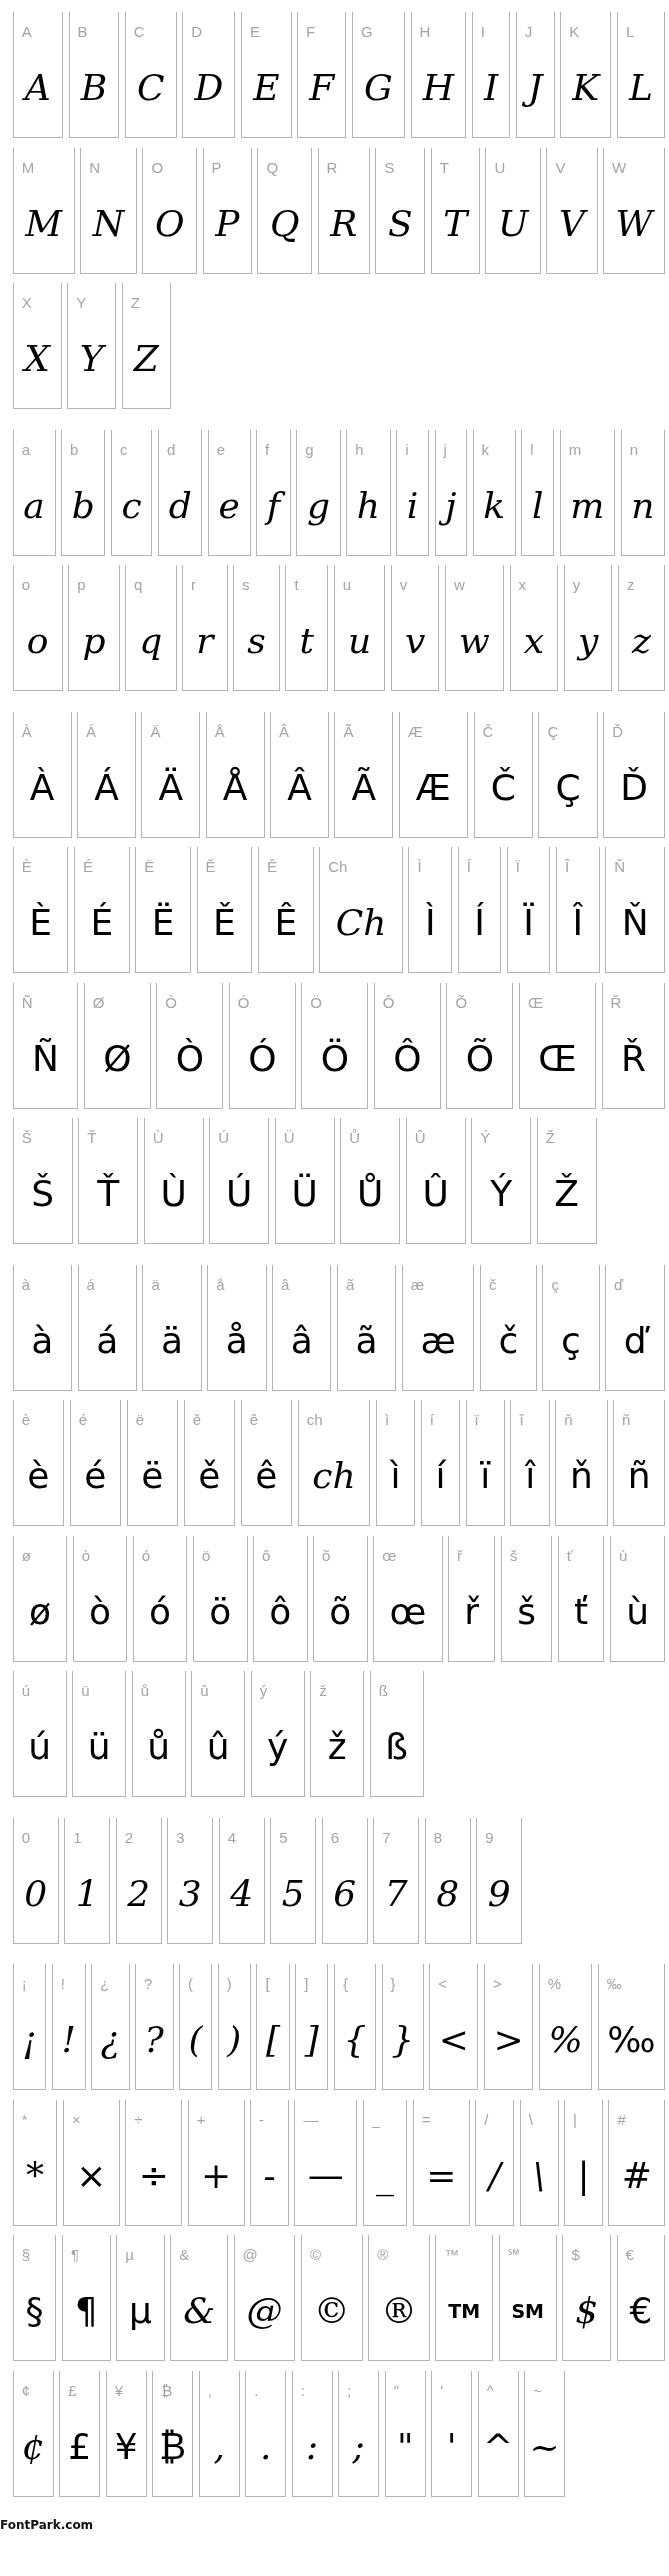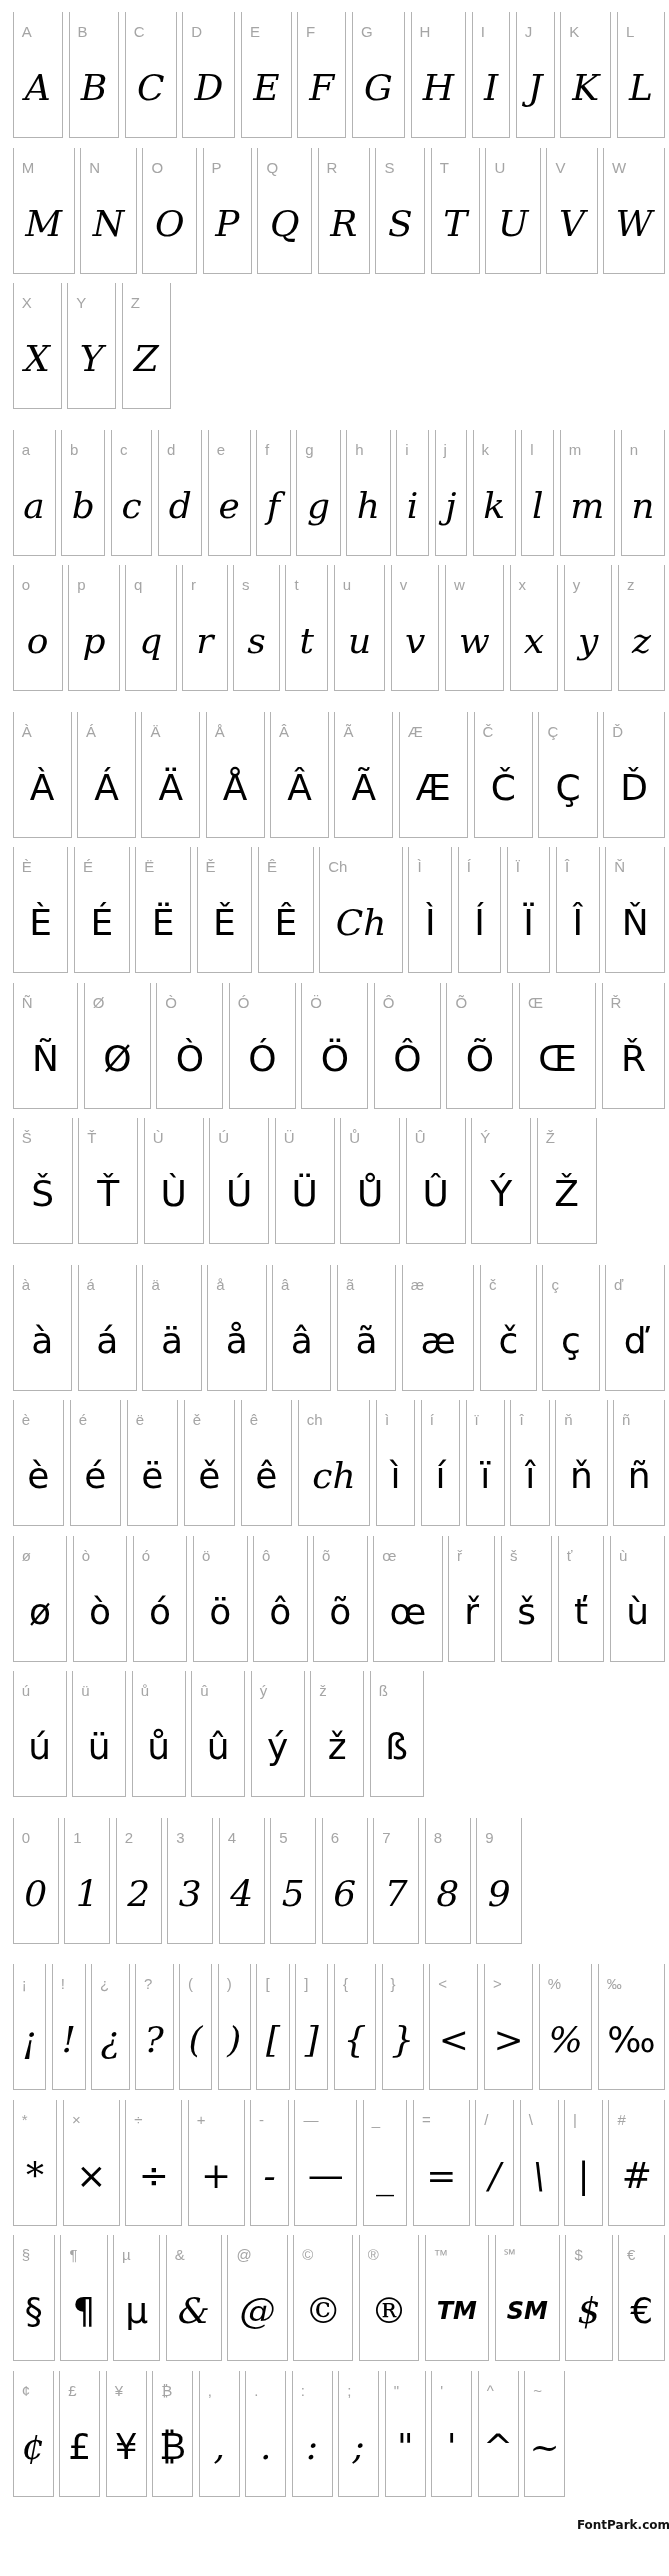--- a/index.html
+++ b/index.html
@@ -37,29 +37,29 @@
   }
   .cell-glyph{
     margin:auto 0;
     font-size:36px;
     line-height:1;
     color:var(--glyph);
     white-space:nowrap;
   }
   .cell-glyph.script{font-family:"DejaVu Serif",serif;font-style:italic;}
   .cell-glyph.sans{font-family:"DejaVu Sans",sans-serif;}
-  .cell-glyph.small{font-size:24px;font-weight:bold;font-style:italic;}
+  .cell-glyph.small{font-size:19px;font-weight:bold;}
   
   .g0 .r2 .cell{flex:0 0 49px;}
   .g2 .r3 .cell{flex:0 0 60px;}
   .g3 .r3 .cell{flex:0 0 54px;}
   .g4 .r0 .cell{flex:0 0 46px;}
   .g5 .r3 .cell{flex:0 0 41px;}
   .footer{
-    text-align:right;
+    text-align:left;
     font-family:"DejaVu Sans",sans-serif;
     font-weight:bold;
     font-size:12px;
     color:#111;
     padding:0 0 9.5px 0;
   }
 </style>
 </head>
 <body>
 

